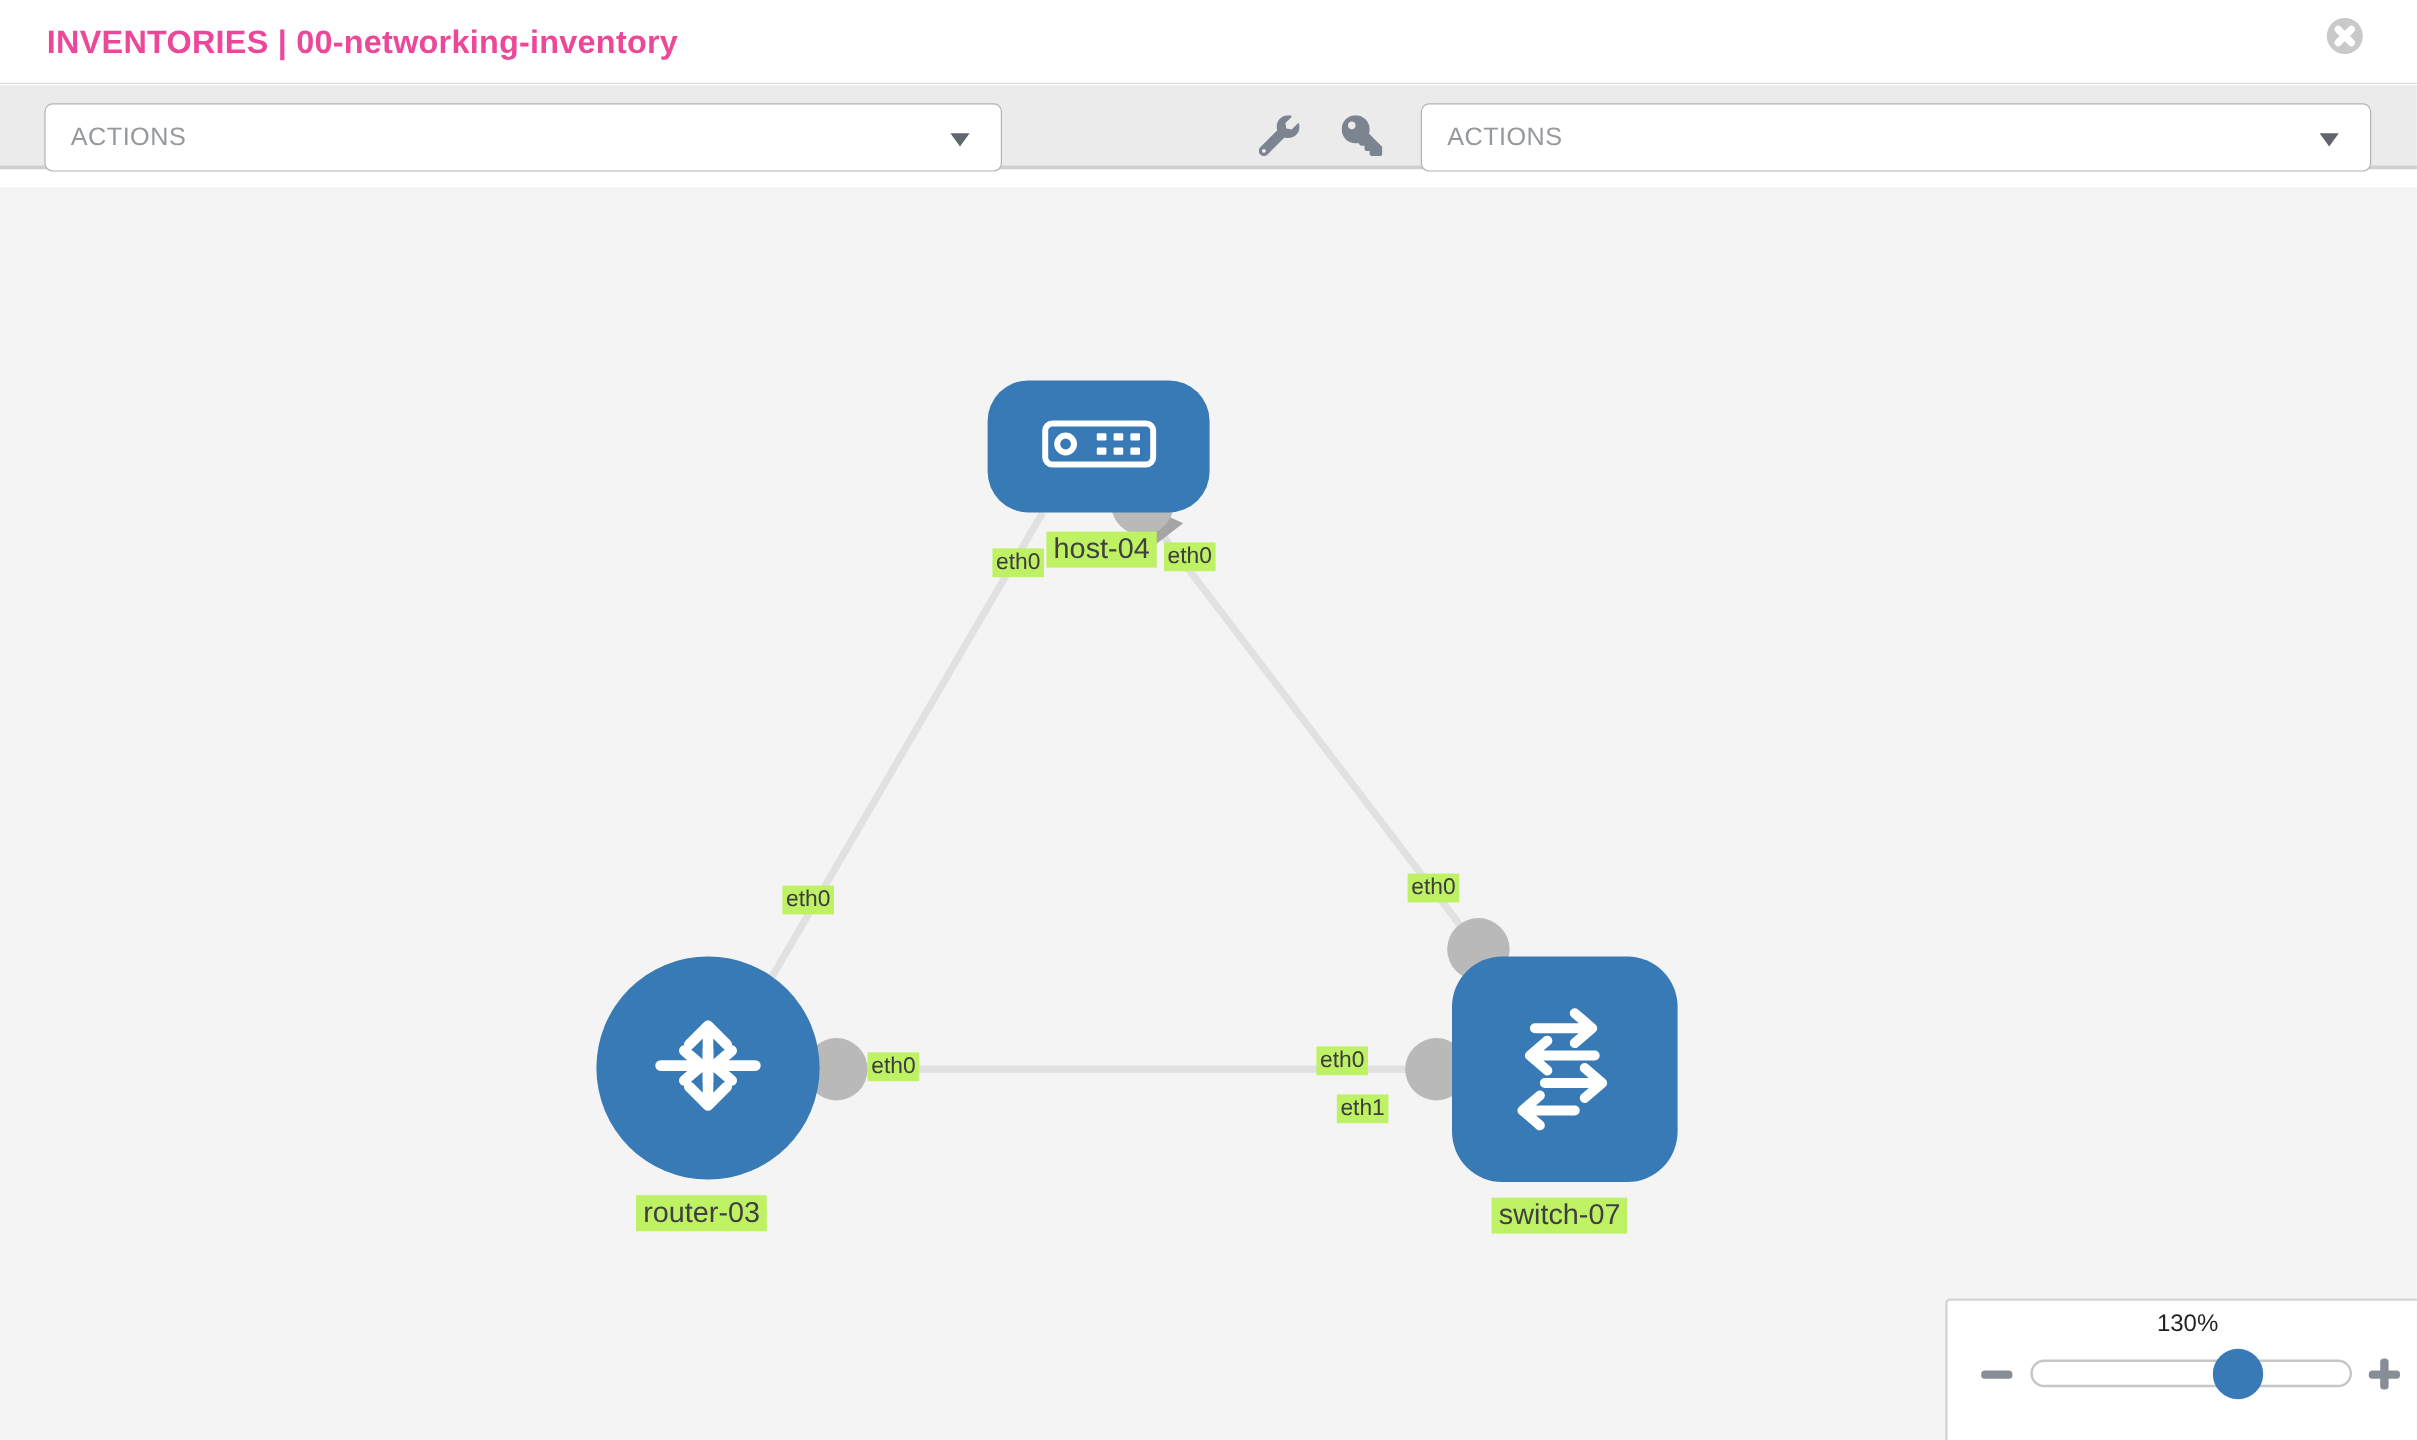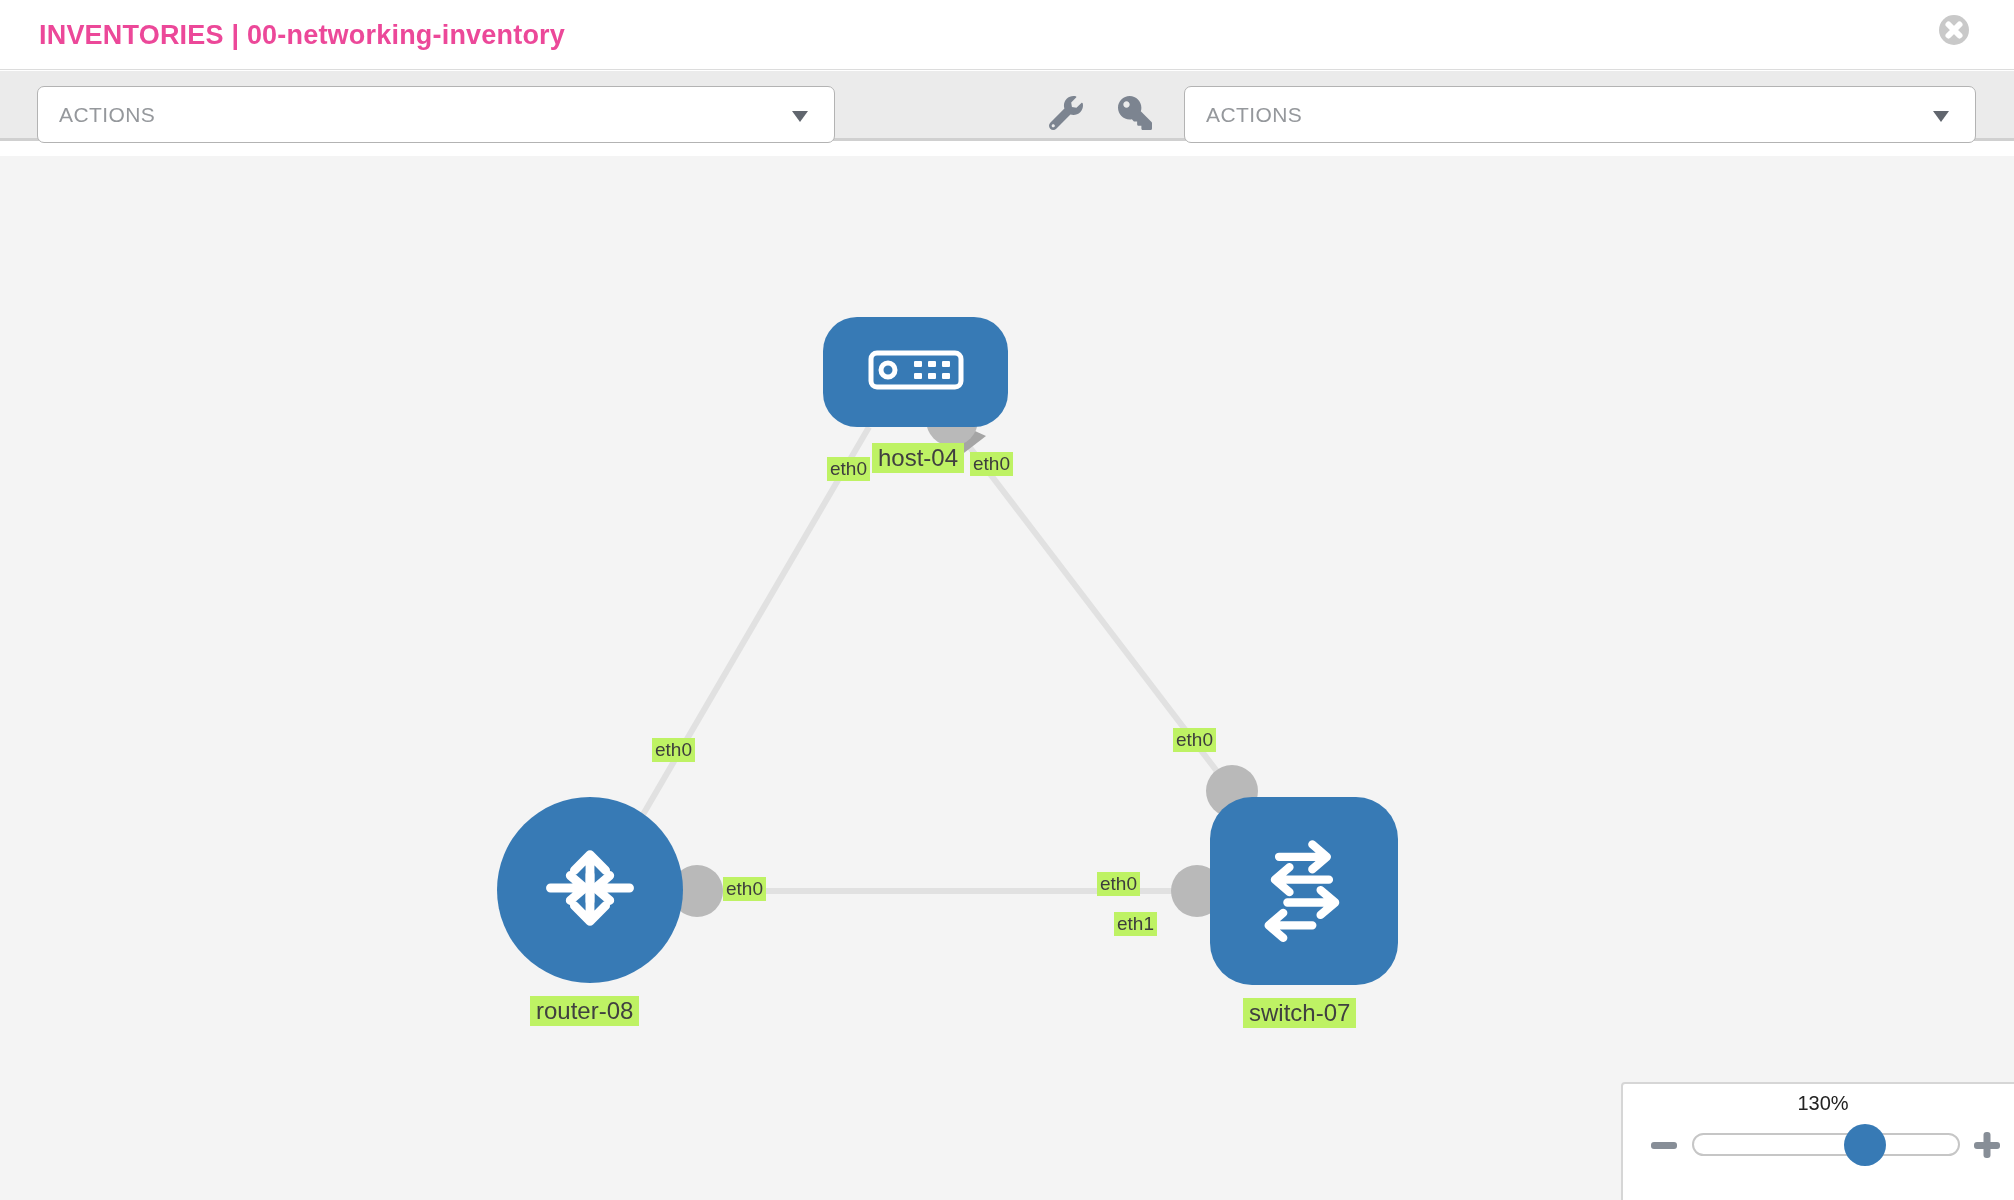--- a/index.html
+++ b/index.html
@@ -173,21 +173,21 @@
 
   <div class="graph-label port-label" style="left:652px;top:582px;">eth0</div>
   <div class="graph-label port-label" style="left:827px;top:301px;">eth0</div>
   <div class="graph-label port-label" style="left:970px;top:296px;">eth0</div>
   <div class="graph-label port-label" style="left:1173px;top:572px;">eth0</div>
   <div class="graph-label port-label" style="left:723px;top:721px;">eth0</div>
   <div class="graph-label port-label" style="left:1097px;top:716px;">eth0</div>
   <div class="graph-label port-label" style="left:1114px;top:756px;">eth1</div>
 
   <div class="graph-label node-label" style="left:872px;top:287px;">host-04</div>
-  <div class="graph-label node-label" style="left:530px;top:840px;">router-08</div>
+  <div class="graph-label node-label" style="left:530px;top:840px;">router-03</div>
   <div class="graph-label node-label" style="left:1243px;top:842px;">switch-07</div>
 
   <div class="zoom-panel">
     <div class="zoom-percent">130%</div>
     <button class="zoom-btn zoom-out">
       <span>
         <svg width="30" height="18" viewBox="0 0 30 18">
             <rect x="2" y="6" width="26" height="7" rx="3"></rect>
           </svg>
       </span>

